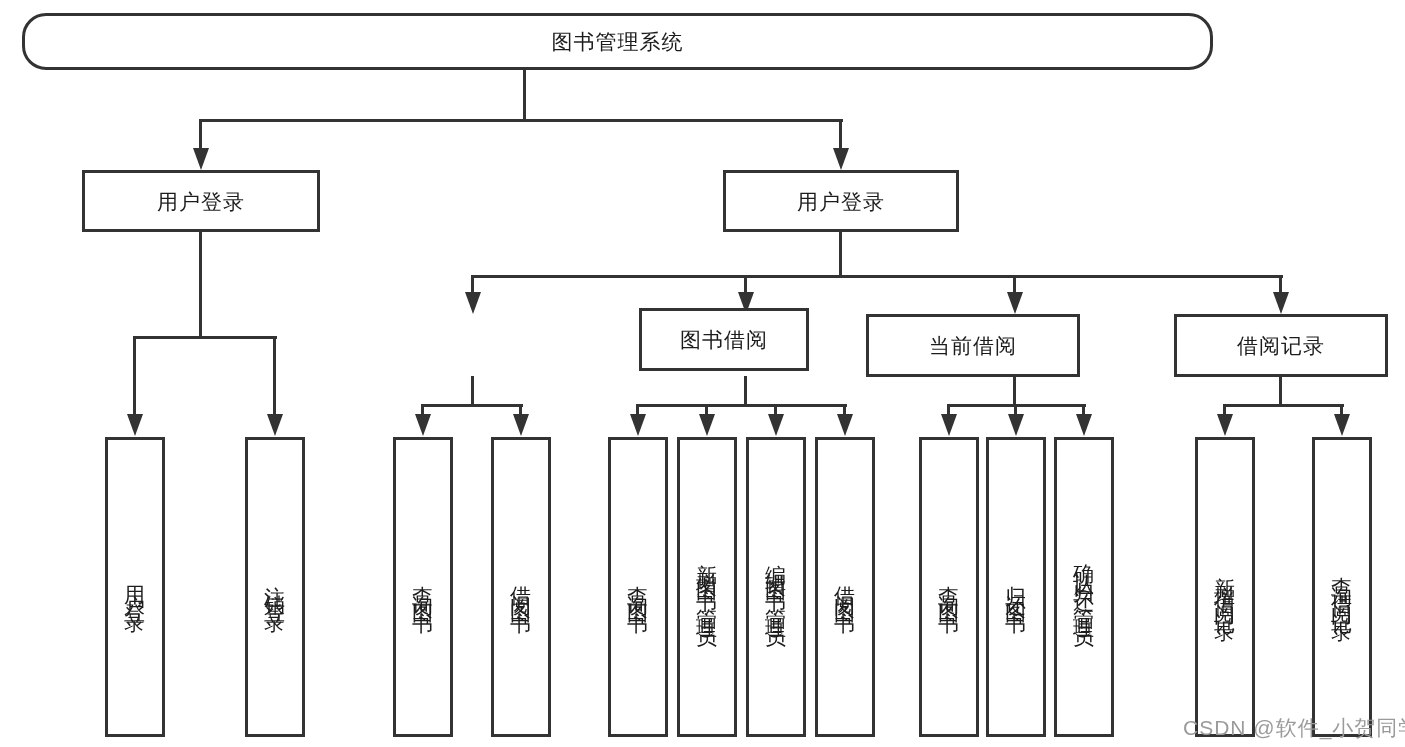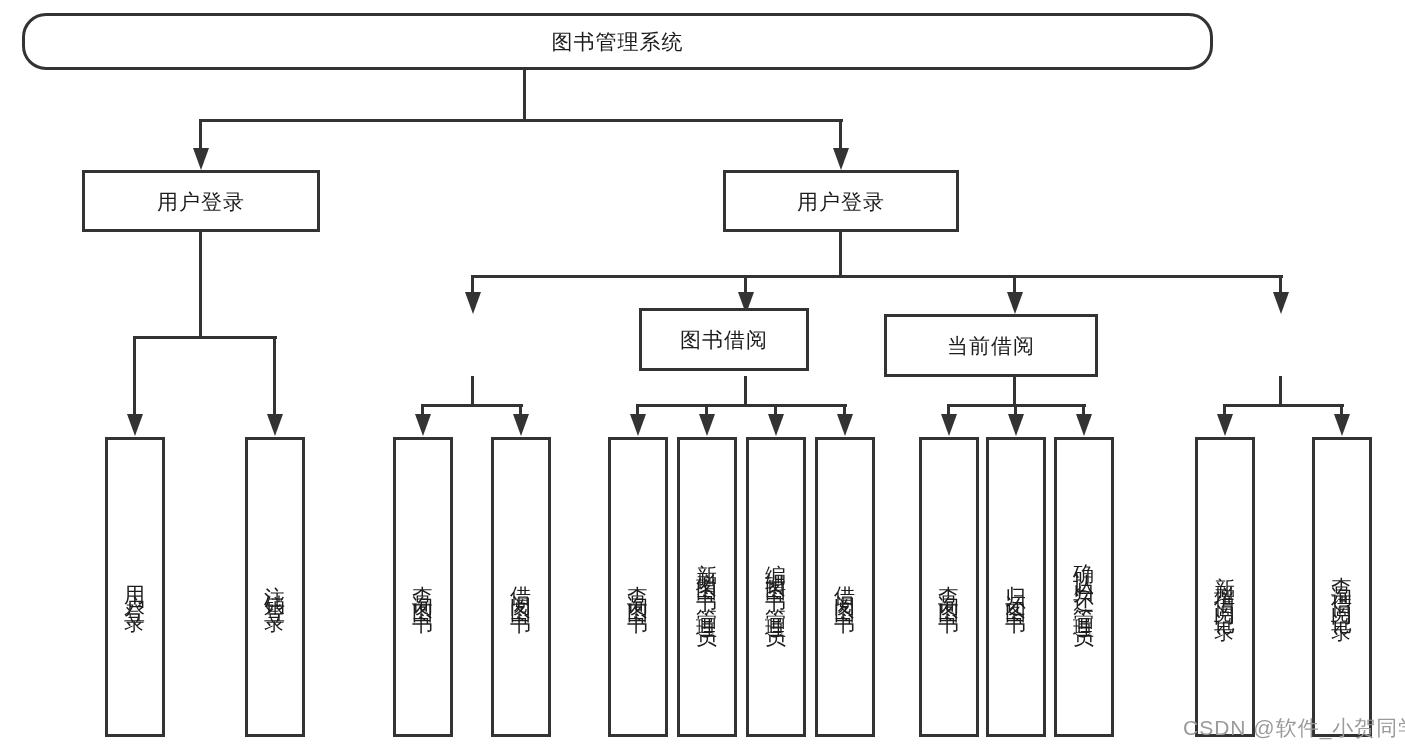--- a/index.html
+++ b/index.html
@@ -96,22 +96,23 @@
 
   <div class="node" style="left:22px;top:13px;width:1191px;height:57px;border-radius:24px;">图书管理系统</div>
 
   <div class="node" style="left:82px;top:170px;width:238px;height:62px;">用户登录</div>
 
   <div class="node" style="left:723px;top:170px;width:236px;height:62px;">用户登录</div>
 
 
   <div class="node" style="left:639px;top:308px;width:170px;height:63px;">图书借阅</div>
 
-  <div class="node" style="left:884px;top:314px;width:214px;height:63px;">当前借阅</div>
+  <div class="node" style="left:866px;top:314px;width:214px;height:63px;">当前借阅</div>
 
+  <div class="node" style="left:1174px;top:314px;width:214px;height:63px;">借阅记录</div>
 
   <div class="node leaf" style="left:105px;top:437px;width:60px;height:300px;">用户登录</div>
   <div class="node leaf" style="left:245px;top:437px;width:60px;height:300px;">注销登录</div>
 
   <div class="node leaf" style="left:393px;top:437px;width:60px;height:300px;">查询图书</div>
   <div class="node leaf" style="left:491px;top:437px;width:60px;height:300px;">借阅图书</div>
 
   <div class="node leaf" style="left:608px;top:437px;width:60px;height:300px;">查询图书</div>
   <div class="node leaf" style="left:677px;top:437px;width:60px;height:300px;">新增图书（管理员）</div>
   <div class="node leaf" style="left:746px;top:437px;width:60px;height:300px;">编辑图书（管理员）</div>

